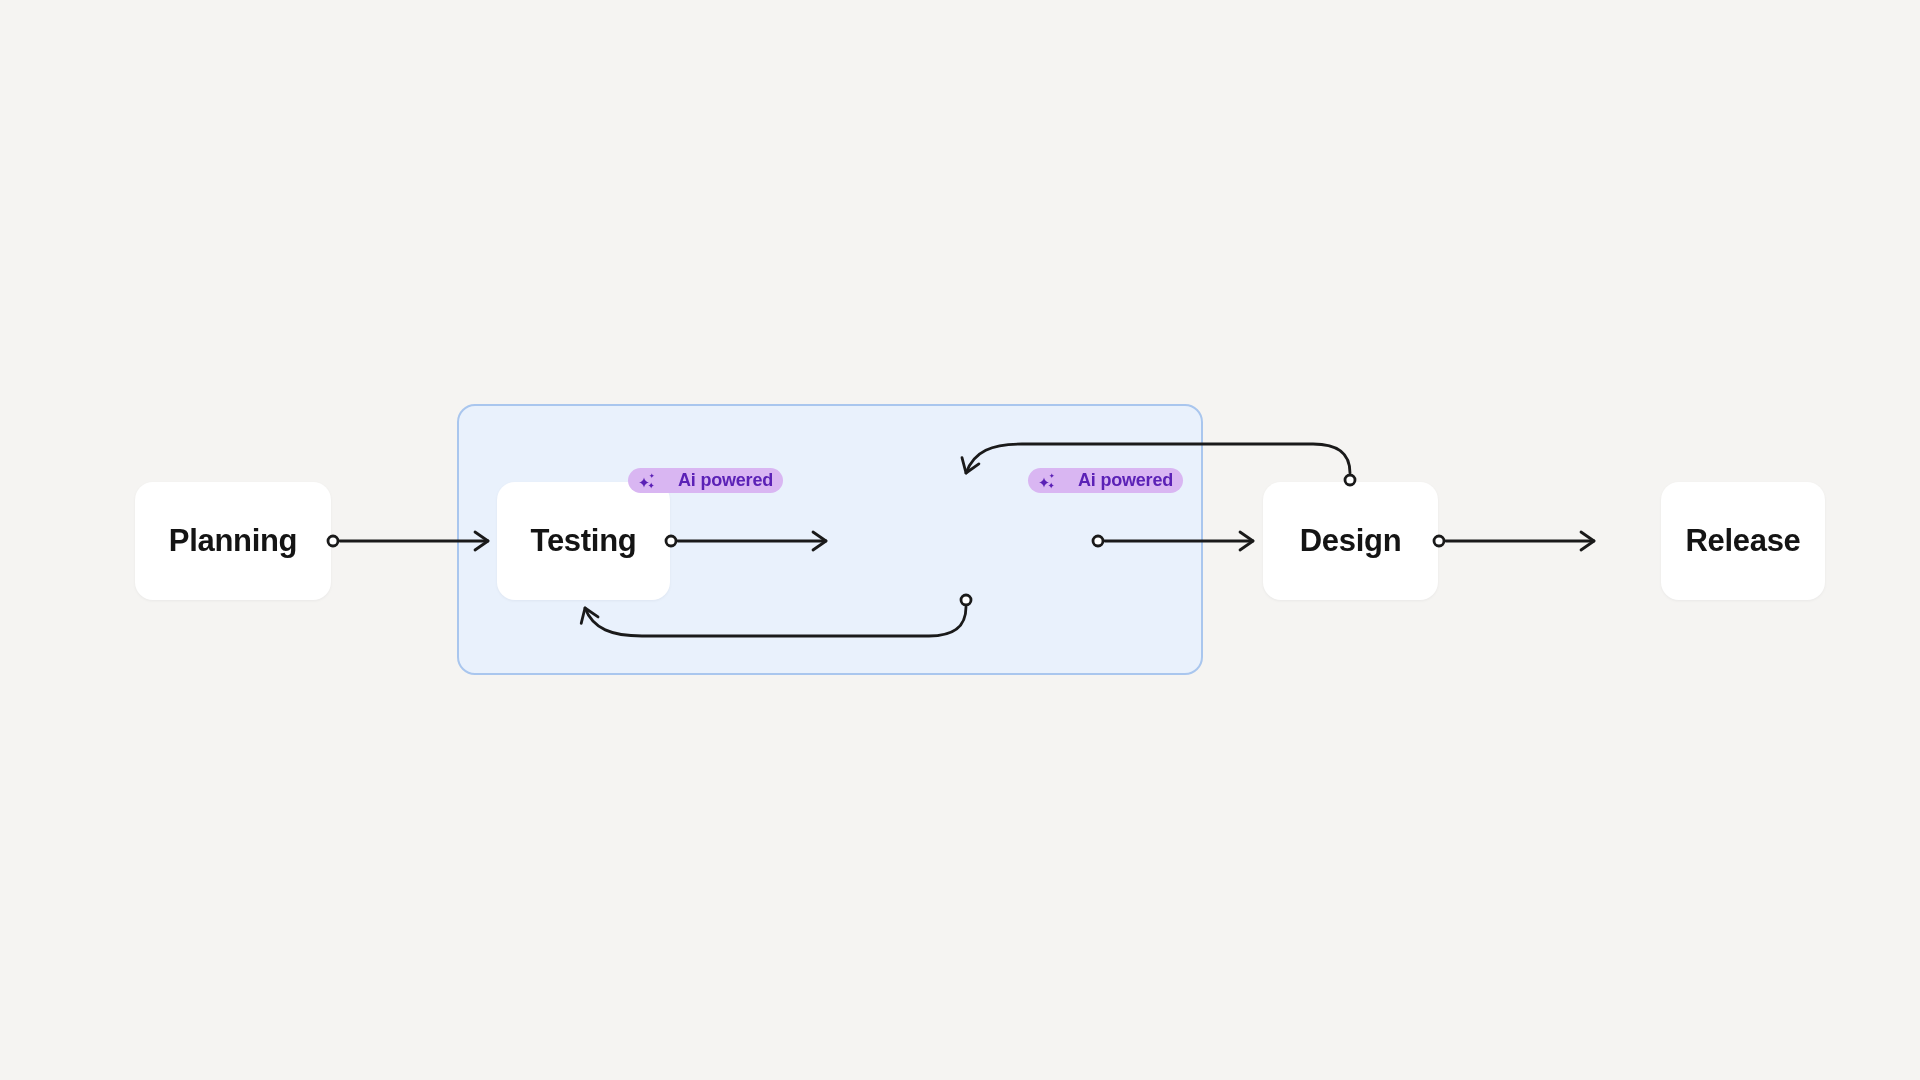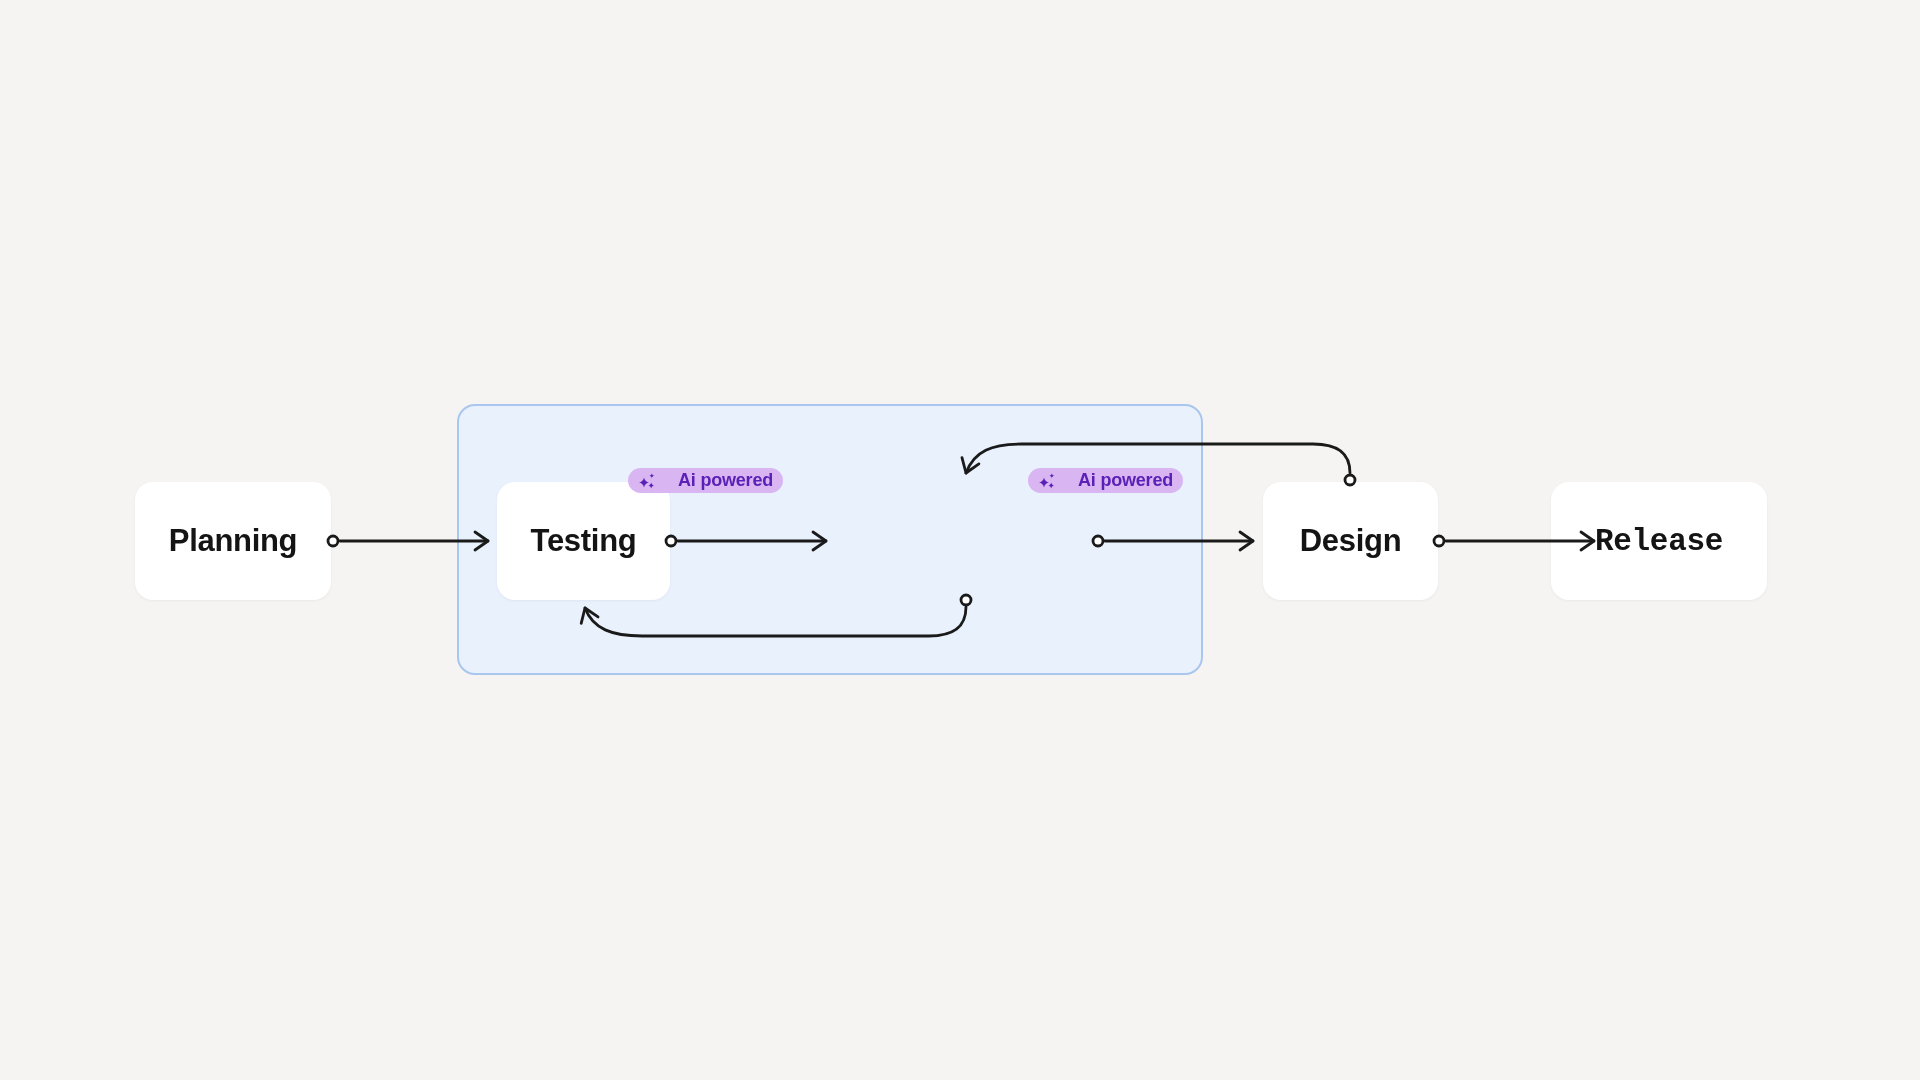--- a/index.html
+++ b/index.html
@@ -36,21 +36,21 @@
     box-shadow:0 1px 3px rgba(15,20,40,0.05);
   }
   .node-label{
     font-size:31px;font-weight:700;letter-spacing:-0.3px;
     color:var(--node-text);white-space:nowrap;
   }
   .node-planning{left:135px;width:196px;}
   .node-design{left:497px;width:173px;}
   .node-development{left:837px;width:260px;}
   .node-testing{left:1263px;width:175px;}
-  .node-release{left:1551px;width:216px;font-family:Liberation Mono, monospace;}
+  .node-release{left:1661px;width:164px;}
 
   .badge{
     position:absolute;top:468px;height:25px;
     display:flex;align-items:center;gap:22px;
     padding:0 10px;border-radius:13px;
     background:var(--badge-background);
     z-index:5;
   }
   .badge-design{left:628px;}
   .badge-development{left:1028px;}

